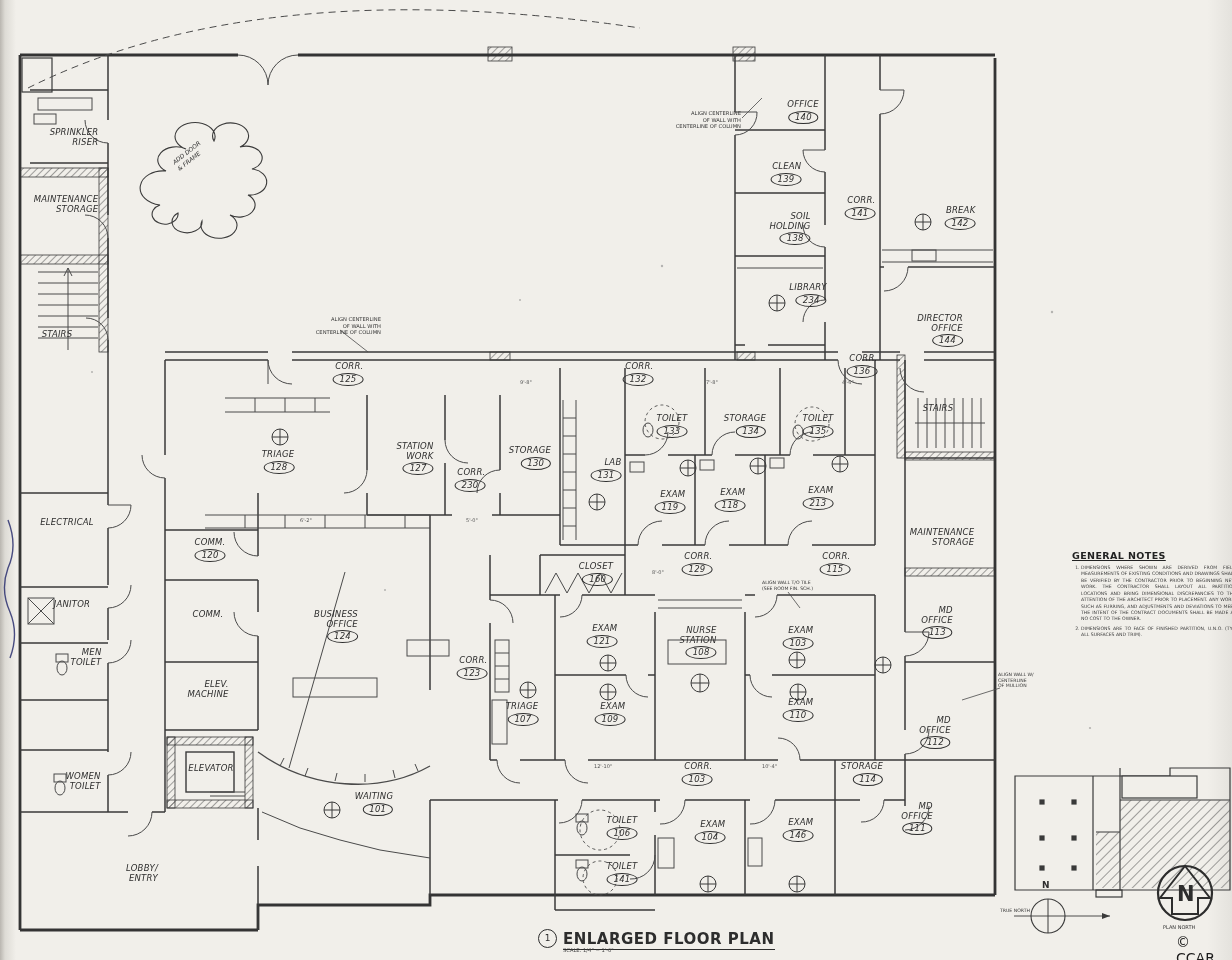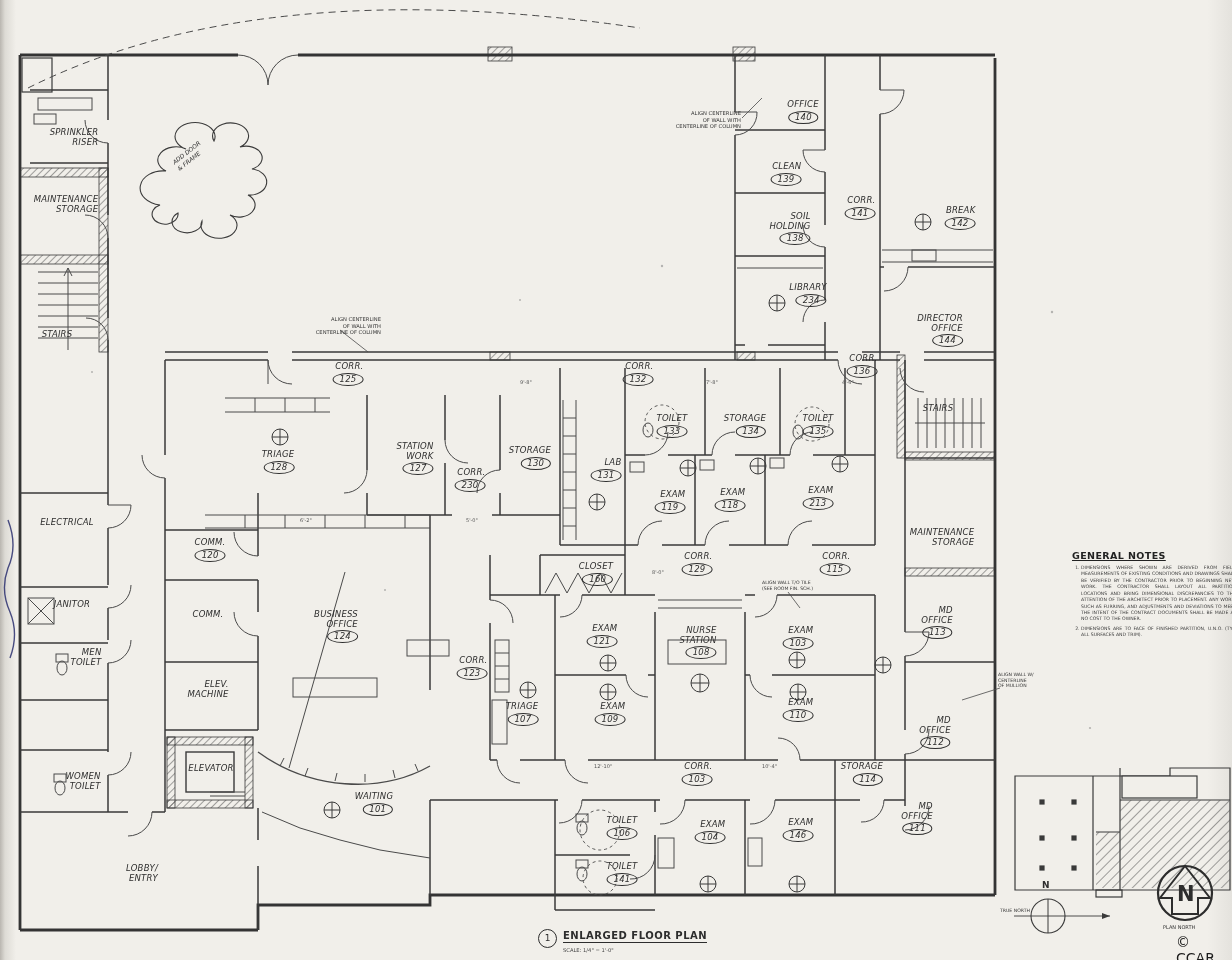--- a/index.html
+++ b/index.html
@@ -12,21 +12,21 @@
   .no{display:inline-block;margin-top:1px;padding:0 6px;border:1.2px solid #2d2d2d;
     border-radius:50%;font-size:8.5px;line-height:11px;min-width:14px;}
   .ann{position:absolute;font-size:5.2px;line-height:1.25;color:#333;white-space:pre-line;}
   .dim{position:absolute;font-size:5px;color:#555;}
   .notes{position:absolute;left:1072px;top:550px;width:164px;color:#222;}
   .notes h4{margin:0 0 4px 0;font-size:9.5px;font-weight:bold;text-decoration:underline;letter-spacing:.4px;}
   .notes ol{margin:0;padding-left:9px;font-size:4.6px;line-height:1.4;color:#3d3d3d;text-align:justify;}
   .notes li{margin-bottom:3px;}
   .tcircle{position:absolute;left:538px;top:929px;width:17px;height:17px;border:1.3px solid #2d2d2d;
     border-radius:50%;text-align:center;font-size:9px;line-height:17px;color:#2d2d2d;}
-  .ttitle{position:absolute;left:563px;top:930px;font-size:10px;font-weight:bold;color:#2d2d2d;
+  .ttitle{position:absolute;left:563px;top:930px;font-size:15px;font-weight:bold;color:#2d2d2d;
     letter-spacing:.5px;border-bottom:1.3px solid #2d2d2d;padding-bottom:1px;}
   .tscale{position:absolute;left:563px;top:947px;font-size:5.2px;color:#444;}
   .nletter{position:absolute;color:#2d2d2d;font-weight:bold;}
   .small-cap{position:absolute;color:#333;}
   .copyright{position:absolute;left:1176px;top:934px;font-size:14px;font-weight:normal;color:#1c1c1c;}
 </style>
 </head>
 <body>
 
 <div id="sheet">

